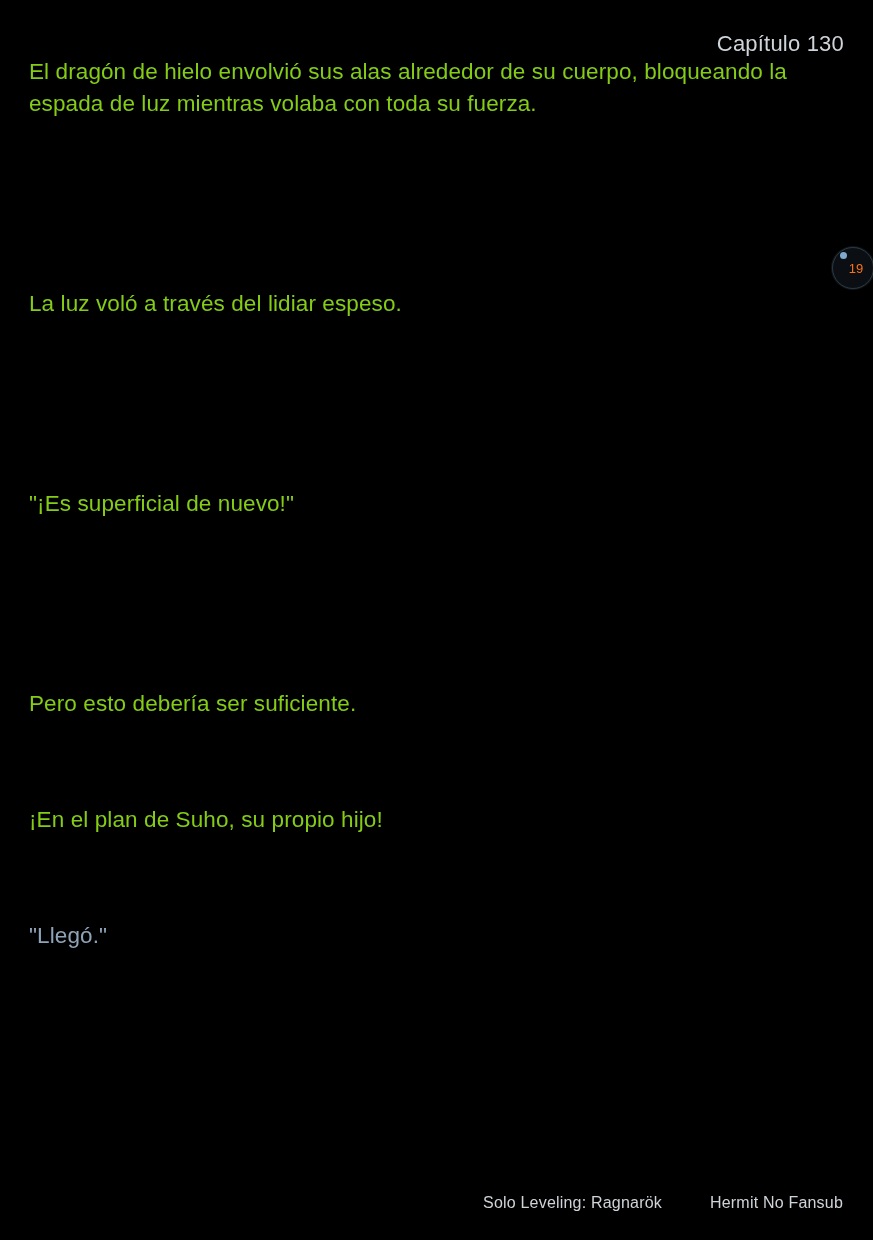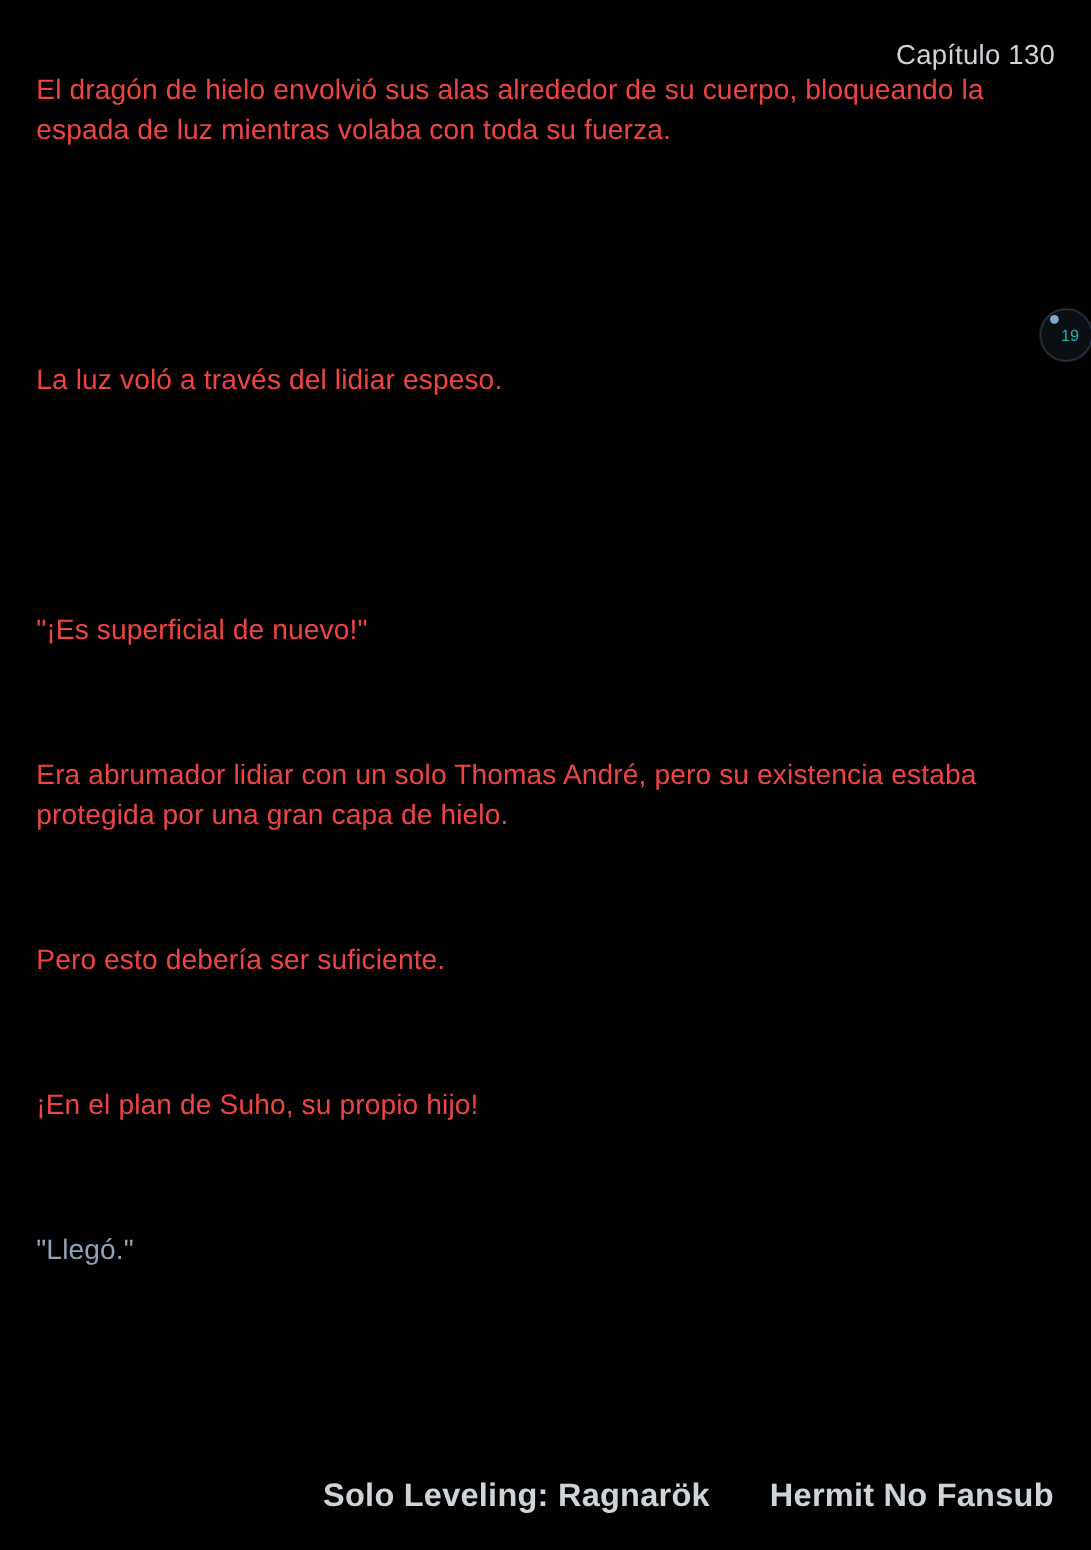--- a/index.html
+++ b/index.html
@@ -36,61 +36,60 @@
   .content {
     position: absolute;
     left: 29px;
     right: 29px;
     top: 56px;
   }
 
   .para {
     font-size: 22.5px;
     line-height: 32px;
-    color: #ef4444;
+    color: #84cc16;
     letter-spacing: 0.1px;
     margin: 0;
   }
 
   .gap-lg { height: 84px; }
 
   .para.highlight {
     color: #8fa3b8;
   }
 
   .footer {
     position: absolute;
     bottom: 28px;
     right: 30px;
     display: flex;
     gap: 48px;
-    font-size: 26px;
+    font-size: 16px;
     color: #cfd4d9;
     letter-spacing: 0.2px;
-    font-weight: bold;
   }
 
   
   .progress-badge {
     position: absolute;
     right: -1px;
     top: 247px;
     width: 40px;
     height: 40px;
     border-radius: 50%;
     background: #0b0f14;
     border: 1px solid #2b3946;
     box-shadow: 0 0 0 1px rgba(140,170,200,0.12);
     display: flex;
     align-items: center;
     justify-content: center;
   }
   .progress-badge .num {
     font-size: 13px;
-    color: #14b8a6;
+    color: #f97316;
     line-height: 1;
     padding-left: 6px;
   }
   .progress-badge .dot {
     position: absolute;
     top: 4px;
     left: 7px;
     width: 7px;
     height: 7px;
     border-radius: 50%;
@@ -112,21 +111,20 @@
     <div class="gap-lg"></div>
 
     <p class="para">La luz voló a través del lidiar espeso.</p>
     <div class="gap-lg"></div>
 
     <div class="gap-lg"></div>
 
     <p class="para">"¡Es superficial de nuevo!"</p>
     <div class="gap-lg"></div>
 
-    <p class="para">Era abrumador lidiar con un solo Thomas André, pero su existencia estaba protegida por una gran capa de hielo.</p>
     <div class="gap-lg"></div>
 
     <p class="para">Pero esto debería ser suficiente.</p>
     <div class="gap-lg"></div>
 
     <p class="para">¡En el plan de Suho, su propio hijo!</p>
     <div class="gap-lg"></div>
 
     <p class="para highlight">"Llegó."</p>
 

